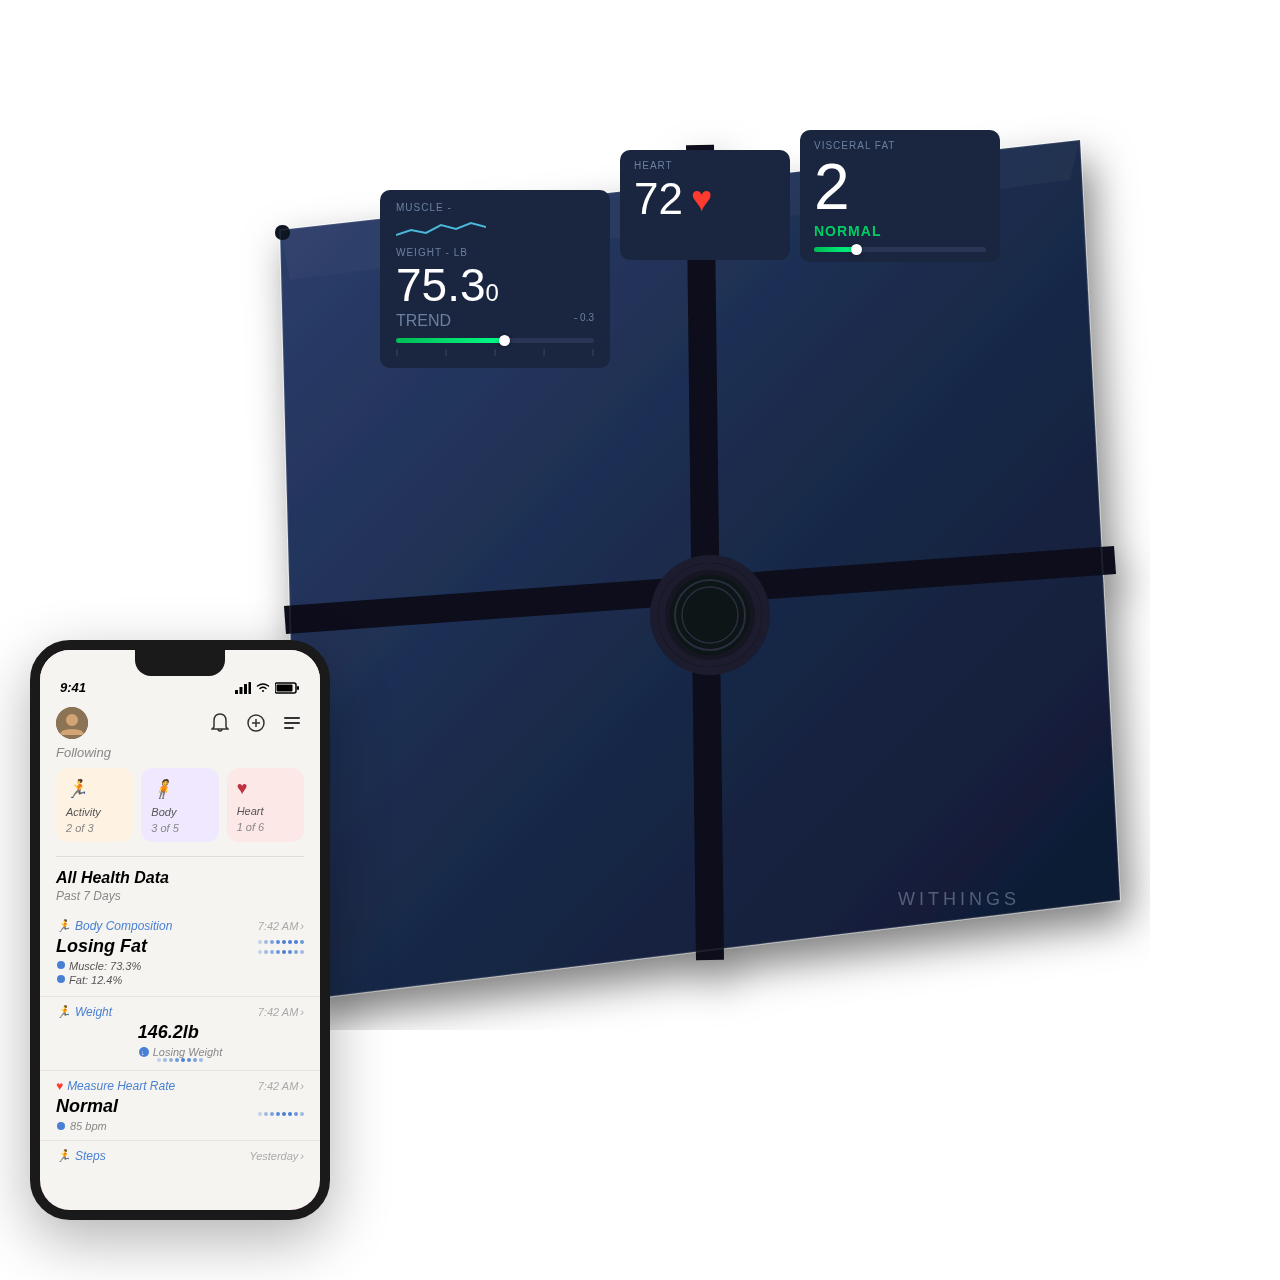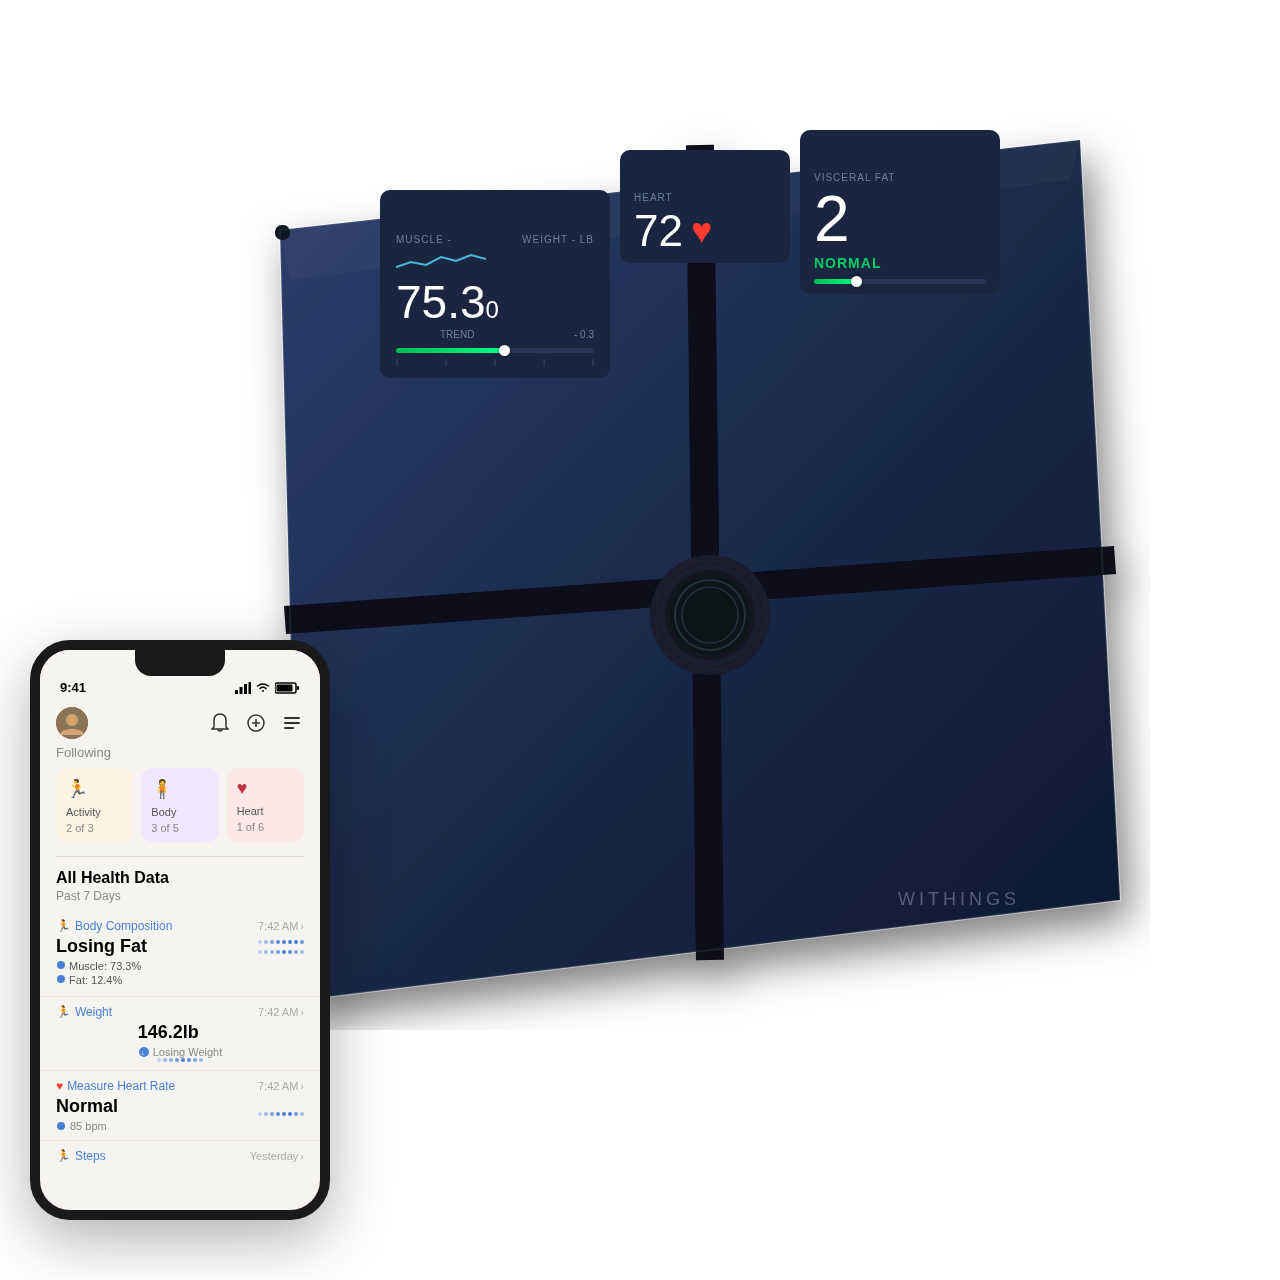--- a/index.html
+++ b/index.html
@@ -64,21 +64,20 @@
       width: 200px;
       min-height: 110px;
     }
 
     .card-label {
       font-size: 10px;
       color: #8090b0;
       letter-spacing: 1px;
       text-transform: uppercase;
       margin-bottom: 4px;
-      margin-top: 32px;
     }
 
     .progress-bar-container {
       margin-top: 10px;
       width: 100%;
       height: 6px;
       background: #2a3555;
       border-radius: 3px;
       position: relative;
     }
@@ -121,20 +120,21 @@
 
     .phone-frame {
       width: 100%;
       height: 100%;
       background: #be185d;
       border-radius: 40px;
       border: 10px solid #1a1a1a;
       overflow: hidden;
       position: relative;
       box-shadow: 0 20px 60px rgba(0,0,0,0.3), inset 0 0 0 2px #333;
+      font-style: italic;
     }
 
     .phone-screen {
       width: 100%;
       height: 100%;
       overflow: hidden;
       background: #f5f4f0;
     }
 
     .status-bar {
@@ -374,35 +374,35 @@
     </g>
   </svg>
 
   
   <div class="withings-brand">WITHINGS</div>
 </div>
 
 <div class="data-cards" style="position:absolute; top:130px; left:380px; width:650px; height:270px;">
 
   <div class="card card-weight" style="position:absolute; left:0; top:60px; width:230px; padding:12px 16px; background:#1a2540; border-radius:10px;">
-    <div style="display:flex; justify-content:space-between; align-items:flex-start;">
+    <div style="display:flex; justify-content:space-between; align-items:flex-start;flex-direction:column;">
       <div>
         <div class="card-label" style="font-size:10px;color:#6a80a0;letter-spacing:1px;text-transform:uppercase;margin-bottom:2px;">MUSCLE -</div>
 
         <svg width="90" height="28" style="display:block; margin-bottom:4px;">
           <polyline points="0,20 15,15 30,18 45,10 60,14 75,8 90,12" fill="none" stroke="#4ab8d8" stroke-width="2"></polyline>
         </svg>
       </div>
       <div>
         <div class="card-label" style="font-size:10px;color:#6a80a0;letter-spacing:1px;text-transform:uppercase;text-align:right;">WEIGHT - LB</div>
       </div>
     </div>
     <div style="font-size:46px; font-weight:300; color:white; line-height:1;">75.3<span style="font-size:24px;">0</span></div>
     <div style="display:flex; justify-content:space-between; margin-top:4px;">
-      <div style="font-size:10px;color:#6a80a0;margin-left:44px;">TREND</div>
+      <div style="font-size:16px;color:#6a80a0;">TREND</div>
       <div style="font-size:10px;color:#6a80a0;">- 0.3</div>
     </div>
     <div class="progress-bar-container" style="margin-top:8px;background:#2a3555;height:5px;border-radius:3px;">
       <div class="progress-bar-fill" style="width:55%;background:linear-gradient(to right,#00bb55,#00ff88);height:5px;border-radius:3px;position:relative;">
         <div class="progress-dot" style="width:11px;height:11px;background:white;border-radius:50%;position:absolute;right:-5px;top:-3px;box-shadow:0 0 4px rgba(0,0,0,0.4);"></div>
       </div>
     </div>
 
     <div style="display:flex;justify-content:space-between;margin-top:4px;">
       <span style="font-size:8px;color:#4a5a7a;">|</span>

